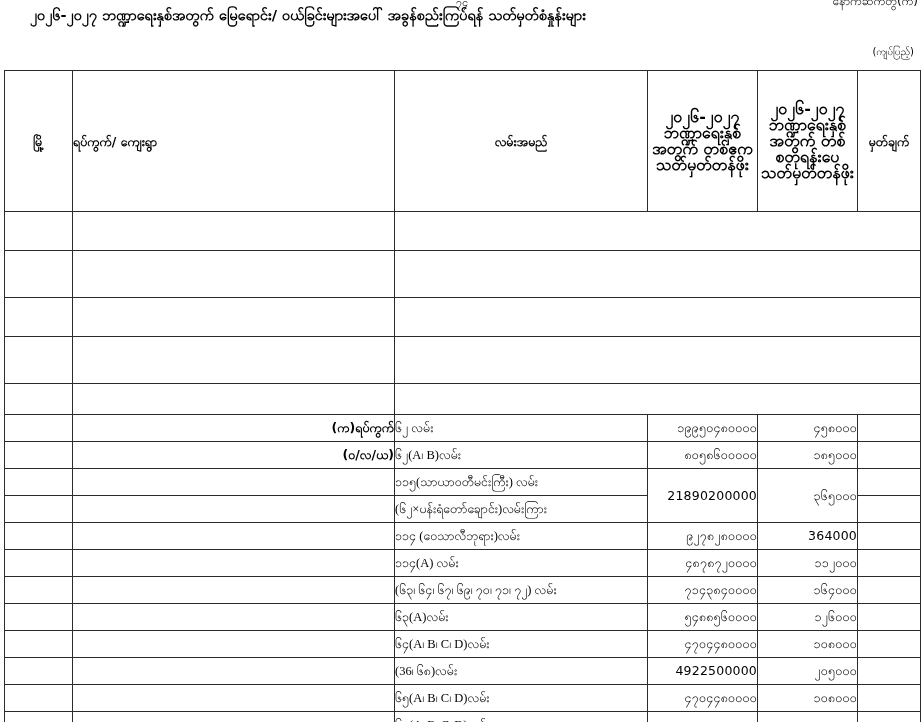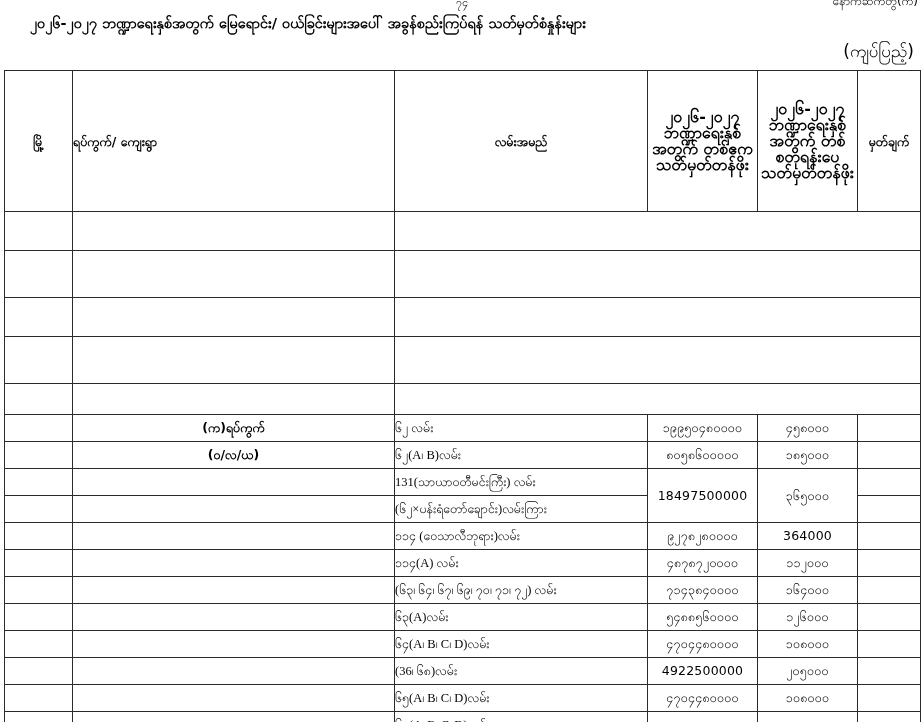--- a/index.html
+++ b/index.html
@@ -33,32 +33,32 @@
   .annex-ref {
     position: absolute;
     top: -5px;
     right: 6px;
     font-size: 12px;
     line-height: 13px;
     white-space: nowrap;
   }
   .doc-title {
     position: absolute;
-    top: 14px;
+    top: 6px;
     left: 30px;
     font-size: 14.5px;
     line-height: 19px;
     font-weight: bold;
     white-space: nowrap;
   }
   .currency-note {
     position: absolute;
     top: 44px;
     right: 10px;
-    font-size: 17px;
+    font-size: 10px;
     line-height: 15px;
     white-space: nowrap;
   }
 
   
   table.grid {
     border-collapse: collapse;
     table-layout: fixed;
     width: 916px;
     margin: 0 0 0 4px;
@@ -101,31 +101,31 @@
     height: 26px;
     font-size: 12.5px;
     line-height: 16px;
   }
   tbody tr.tall td { height: 38px; }
   tbody tr.tall2 td { height: 46px; }
   tbody tr.tall3 td { height: 30px; }
 
   td.cell-ward {
     padding-left: 6px;
-    text-align: center;
+    text-align: right;
     font-weight: bold;
   }
   td.cell-ward.plain { font-weight: normal; }
   td.cell-street {
     padding-left: 5px;
     text-align: left;
     font-family: Liberation Serif, serif;
   }
   td.cell-num {
-    text-align: center;
+    text-align: right;
     letter-spacing: 0.2px;
   }
   td.cell-blank { }
 
   
   tr.skel td.no-bottom { border-bottom: none; }
   tr.skel td.no-left { border-left: none; }
   tr.skel td.no-right { border-right: none; }
 </style>
 </head>
@@ -212,22 +212,22 @@
         <td>&nbsp;</td>
         <td class="cell-ward">(ဝ/လ/ယ)</td>
         <td class="cell-street">၆၂(A၊ B)လမ်း</td>
         <td class="cell-num">၈၀၅၈၆၀၀၀၀၀</td>
         <td class="cell-num">၁၈၅၀၀၀</td>
         <td>&nbsp;</td>
       </tr>
       <tr>
         <td>&nbsp;</td>
         <td class="cell-ward plain">&nbsp;</td>
-        <td class="cell-street">131(သာယာဝတီမင်းကြီး) လမ်း</td>
-        <td class="cell-num" rowspan="2">18497500000</td>
+        <td class="cell-street">၁၁၅(သာယာဝတီမင်းကြီး) လမ်း</td>
+        <td class="cell-num" rowspan="2">21890200000</td>
         <td class="cell-num" rowspan="2">၃၆၅၀၀၀</td>
         <td>&nbsp;</td>
       </tr>
       <tr>
         <td>&nbsp;</td>
         <td class="cell-ward plain">&nbsp;</td>
         <td class="cell-street">(၆၂×ပန်းရံတော်ချောင်း)လမ်းကြား</td>
         <td>&nbsp;</td>
       </tr>
       <tr>

